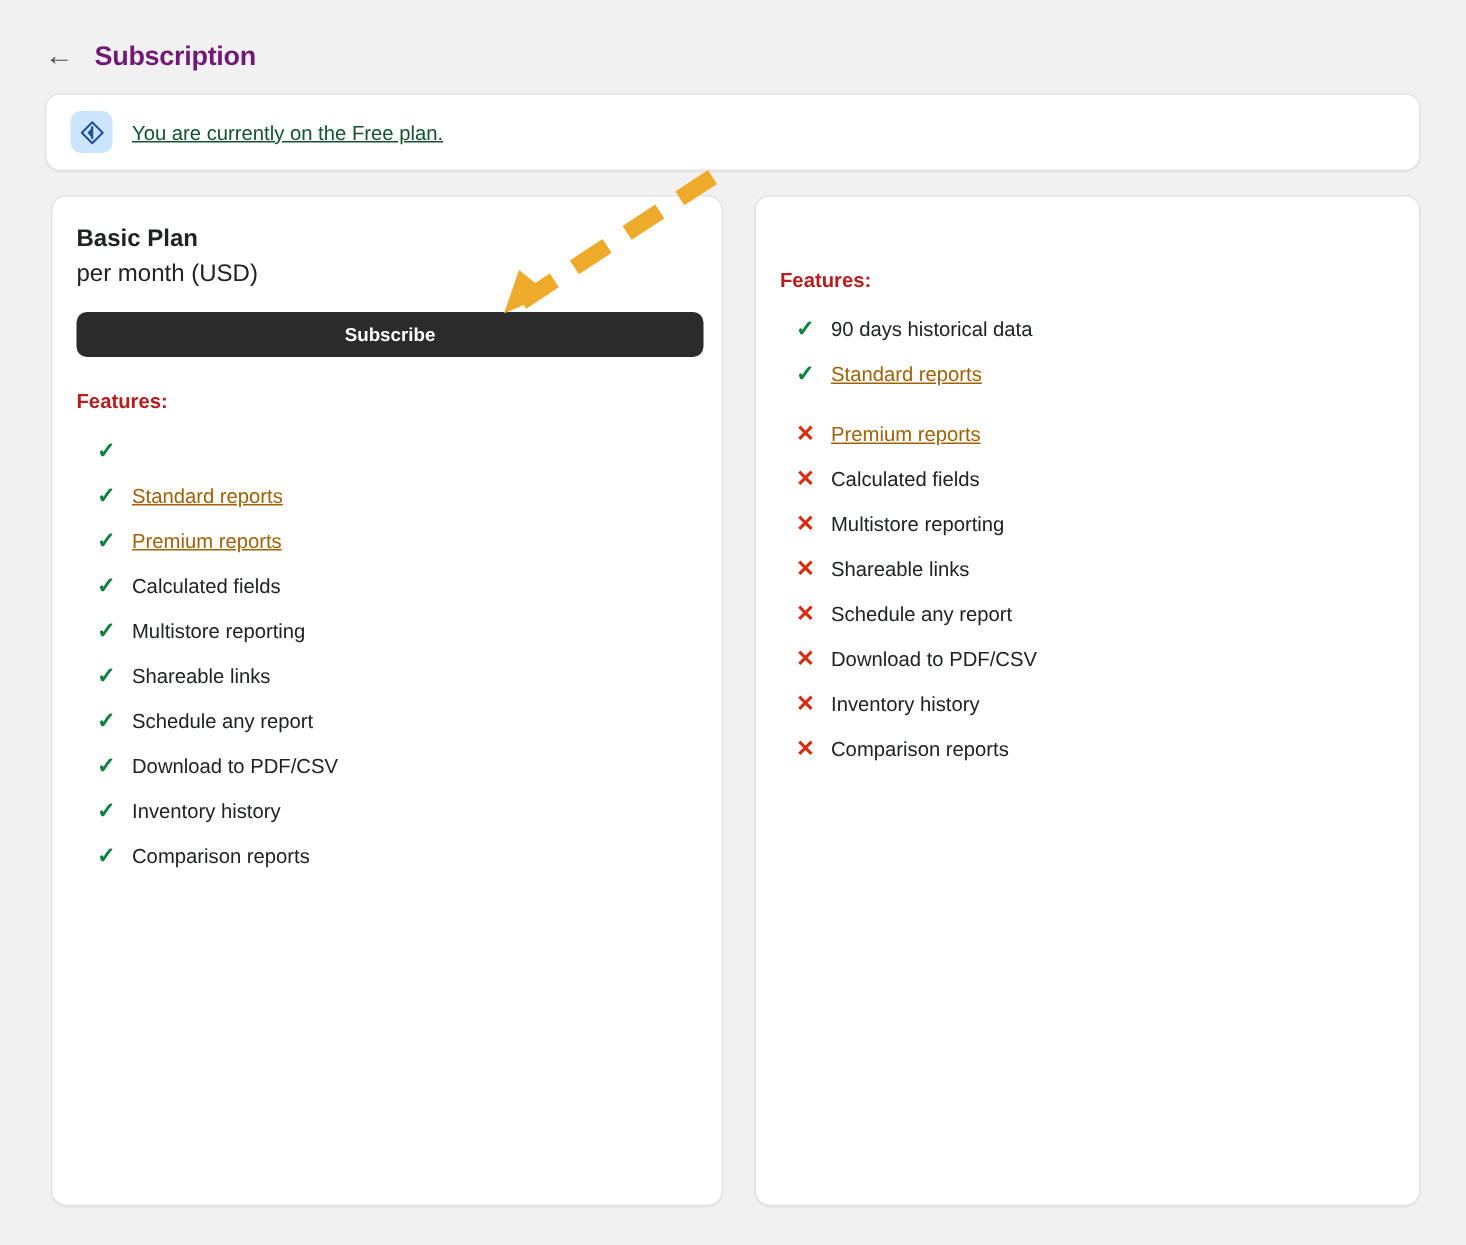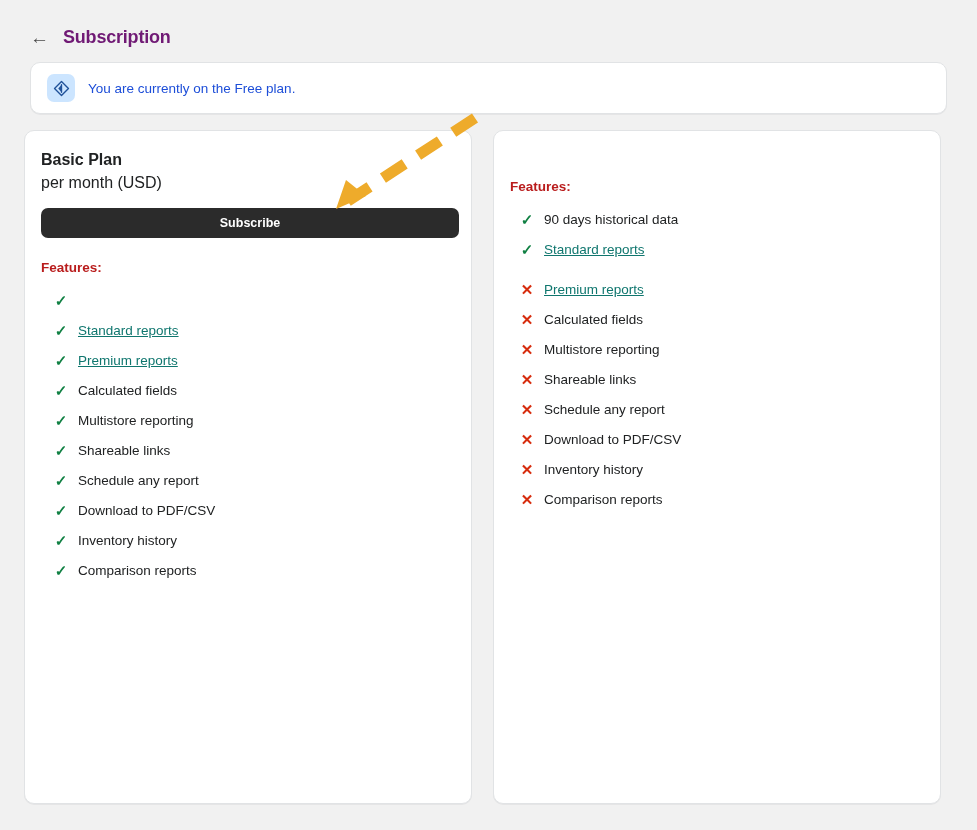--- a/index.html
+++ b/index.html
@@ -59,28 +59,29 @@
     height: 28px;
     border-radius: 7px;
     background: #cce5ff;
     display: flex;
     align-items: center;
     justify-content: center;
     flex: 0 0 auto;
   }
   .banner-text {
     font-size: 13.5px;
-    color: #1d4ed8;
+    color: #14532d;
+    text-decoration: underline;
   }
 
   
   .cards {
     display: flex;
     gap: 21px;
-    padding: 16px 30px 0 24px;
+    padding: 16px 30px 0 34px;
   }
   .card {
     background: #ffffff;
     border: 1px solid #e1e3e5;
     border-radius: 10px;
     box-shadow: 0 1px 0 rgba(22,29,37,0.05);
     width: 448px;
     height: 674px;
     padding: 20px 16px 16px 16px;
     position: relative;
@@ -142,21 +143,21 @@
   .mark {
     width: 14px;
     flex: 0 0 14px;
     text-align: center;
     font-size: 15px;
     line-height: 1;
   }
   .mark.yes { color: #108043; font-weight: bold; }
   .mark.no  { color: #d72c0d; font-weight: bold; }
   .flink {
-    color: #0f766e;
+    color: #a16207;
     text-decoration: underline;
     cursor: pointer;
   }
   .right-card .feature-list li { padding-left: 10px; }
   .right-card .section-label { margin-top: 26px; }
   .right-card .card-title { margin-bottom: 0; }
   .right-card .features-head { margin-top: 28px; }
 
   
   .arrow-overlay {

